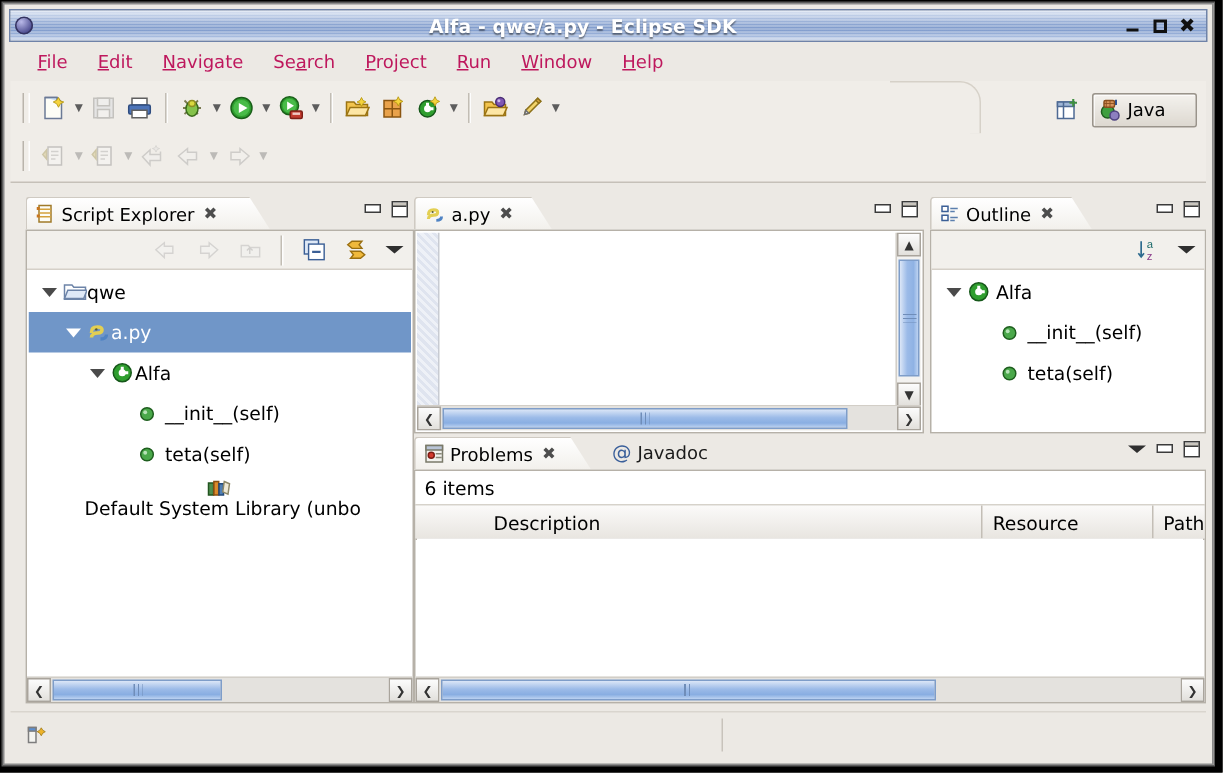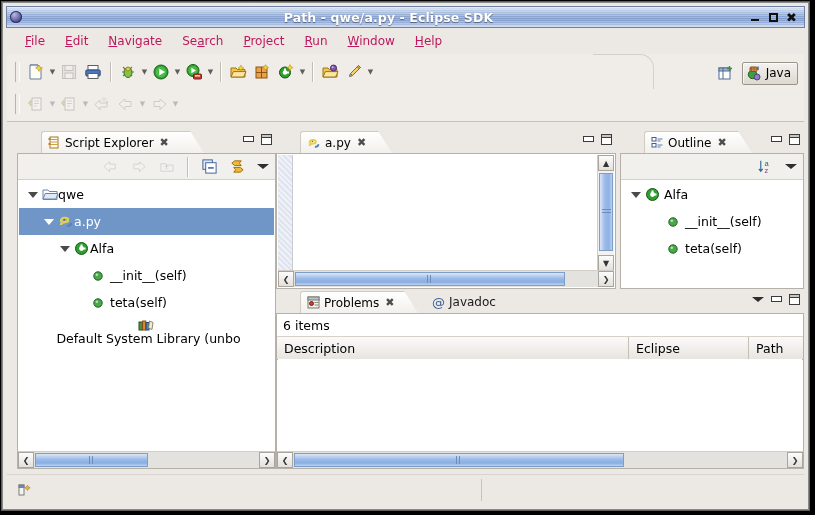--- a/index.html
+++ b/index.html
@@ -41,27 +41,27 @@
   .sep{width:1px;height:20px;margin:0 5px;background:#c2bdb4;box-shadow:1px 0 0 #fdfdfd;}
   .tb{width:24px;height:24px;position:relative;display:flex;align-items:center;justify-content:center;cursor:default;}
   .tb.dis{opacity:.33;}
   .car{width:9px;height:22px;display:flex;align-items:center;justify-content:center;
        font-size:7px;color:#5d5d5d;cursor:default;}
   .car.dis{opacity:.35;}
   
   .persp{position:absolute;right:6px;top:2px;height:34px;display:flex;align-items:center;gap:4px;}
   .persp-curve{position:absolute;right:150px;top:0;width:60px;height:34px;
      border-top:1px solid #d6d1c8;border-right:1px solid #d6d1c8;border-top-right-radius:14px;}
-  .persp-btn{display:flex;align-items:center;gap:3px;padding:2px 6px 2px 3px;
+  .persp-btn{display:flex;align-items:center;gap:3px;padding:2px 20px 2px 3px;
      background:linear-gradient(to bottom,#f4f2ee,#ddd8d0);border:1px solid #9a948b;
      border-radius:2px;font-size:12px;cursor:default;
      box-shadow:inset 1px 1px 0 rgba(255,255,255,.7);}
   
   .panel{position:absolute;box-sizing:border-box;}
-  .ptabs{height:22px;position:relative;margin-left:24px;}
+  .ptabs{height:22px;position:relative;}
   .ptab{position:absolute;left:0;top:0;height:22px;display:flex;align-items:center;gap:4px;
      padding:0 9px 0 6px;box-sizing:border-box;font-size:12px;cursor:default;}
   .ptab.act{background:linear-gradient(to bottom,#ffffff,#f2f0ec);
      border-top:1px solid #cfcac2;border-left:1px solid #cfcac2;
      border-top-left-radius:3px;
      -webkit-clip-path:polygon(0 0,calc(100% - 14px) 0,100% 100%,0 100%);
      clip-path:polygon(0 0,calc(100% - 14px) 0,100% 100%,0 100%);padding-right:20px;}
   .ptab.inact{background:transparent;color:#1a1a1a;}
   .tabx{font-size:11px;color:#4d4d4d;margin-left:2px;}
   .pctl{position:absolute;right:4px;top:3px;display:flex;align-items:center;gap:7px;}
@@ -111,36 +111,36 @@
      border-top:1px solid #d2cec7;display:flex;align-items:stretch;}
   .hsb .sbtn{width:16px;height:16px;flex:0 0 auto;}
   .htrack{flex:1;position:relative;background:#e4e2de;}
   .hthumb{position:absolute;left:1px;top:1px;bottom:1px;
      background:linear-gradient(to bottom,#dbe6f7,#9cbbe8 45%,#89aee2 75%,#bcd2f1);
      border:1px solid #7e9dc9;box-sizing:border-box;display:flex;align-items:center;justify-content:center;cursor:default;}
   .hgrips{width:6px;height:8px;background:repeating-linear-gradient(to right,#6f8db9 0 1px,transparent 1px 3px);}
   
   .items-txt{height:22px;display:flex;align-items:center;padding-left:6px;font-size:12.5px;background:#fff;}
   .thead{height:22px;display:flex;background:linear-gradient(to bottom,#fbfaf9,#e8e5e0);
-     border-top:1px solid #d6d2ca;border-bottom:1px solid #b9b4ac;font-size:12.5px;}
+     border-top:1px solid #d6d2ca;border-bottom:1px solid #b9b4ac;font-size:12.5px;padding-left:45px;}
   .th{display:flex;align-items:center;padding-left:7px;border-right:1px solid #c3beb6;box-sizing:border-box;}
   
   .status{position:absolute;left:4px;right:4px;bottom:4px;height:30px;background:#ece9e4;
      border-top:1px solid #d9d5ce;display:flex;align-items:center;}
   .stsep{width:1px;height:22px;background:#c8c3bb;margin-left:6px;}
   svg{display:block;}
 </style>
 </head>
 <body>
 
 <div class="win">
 
   <div class="titlebar">
     <div class="app-ico"></div>
-    <div class="title-txt">Path - qwe/a.py - Eclipse SDK</div>
+    <div class="title-txt">Alfa - qwe/a.py - Eclipse SDK</div>
     <div class="wbtns">
       <div class="wb min"></div>
       <div class="wb max"></div>
       <div class="wb cls">✖</div>
     </div>
   </div>
 
   <div class="menubar">
     <div class="menu-item"><u>F</u>ile</div>
     <div class="menu-item"><u>E</u>dit</div>
@@ -588,21 +588,21 @@
       <div class="pctl">
         <div class="ctlbtn vmenu"></div>
         <div class="ctlbtn min"></div>
         <div class="ctlbtn mx"></div>
       </div>
     </div>
     <div class="pbody">
       <div class="items-txt">6 items</div>
       <div class="thead">
         <div class="th" style="width:352px;">Description</div>
-        <div class="th" style="width:120px;">Eclipse</div>
+        <div class="th" style="width:120px;">Resource</div>
         <div class="th" style="flex:1;border-right:none;">Path</div>
       </div>
       <div style="position:absolute;left:1px;right:1px;top:45px;bottom:17px;background:#fff;"></div>
       <div class="hsb">
         <div class="sbtn">❮</div>
         <div class="htrack">
           <div class="hthumb" style="width:330px;">
               <span class="hgrips"></span>
             </div>
         </div>

